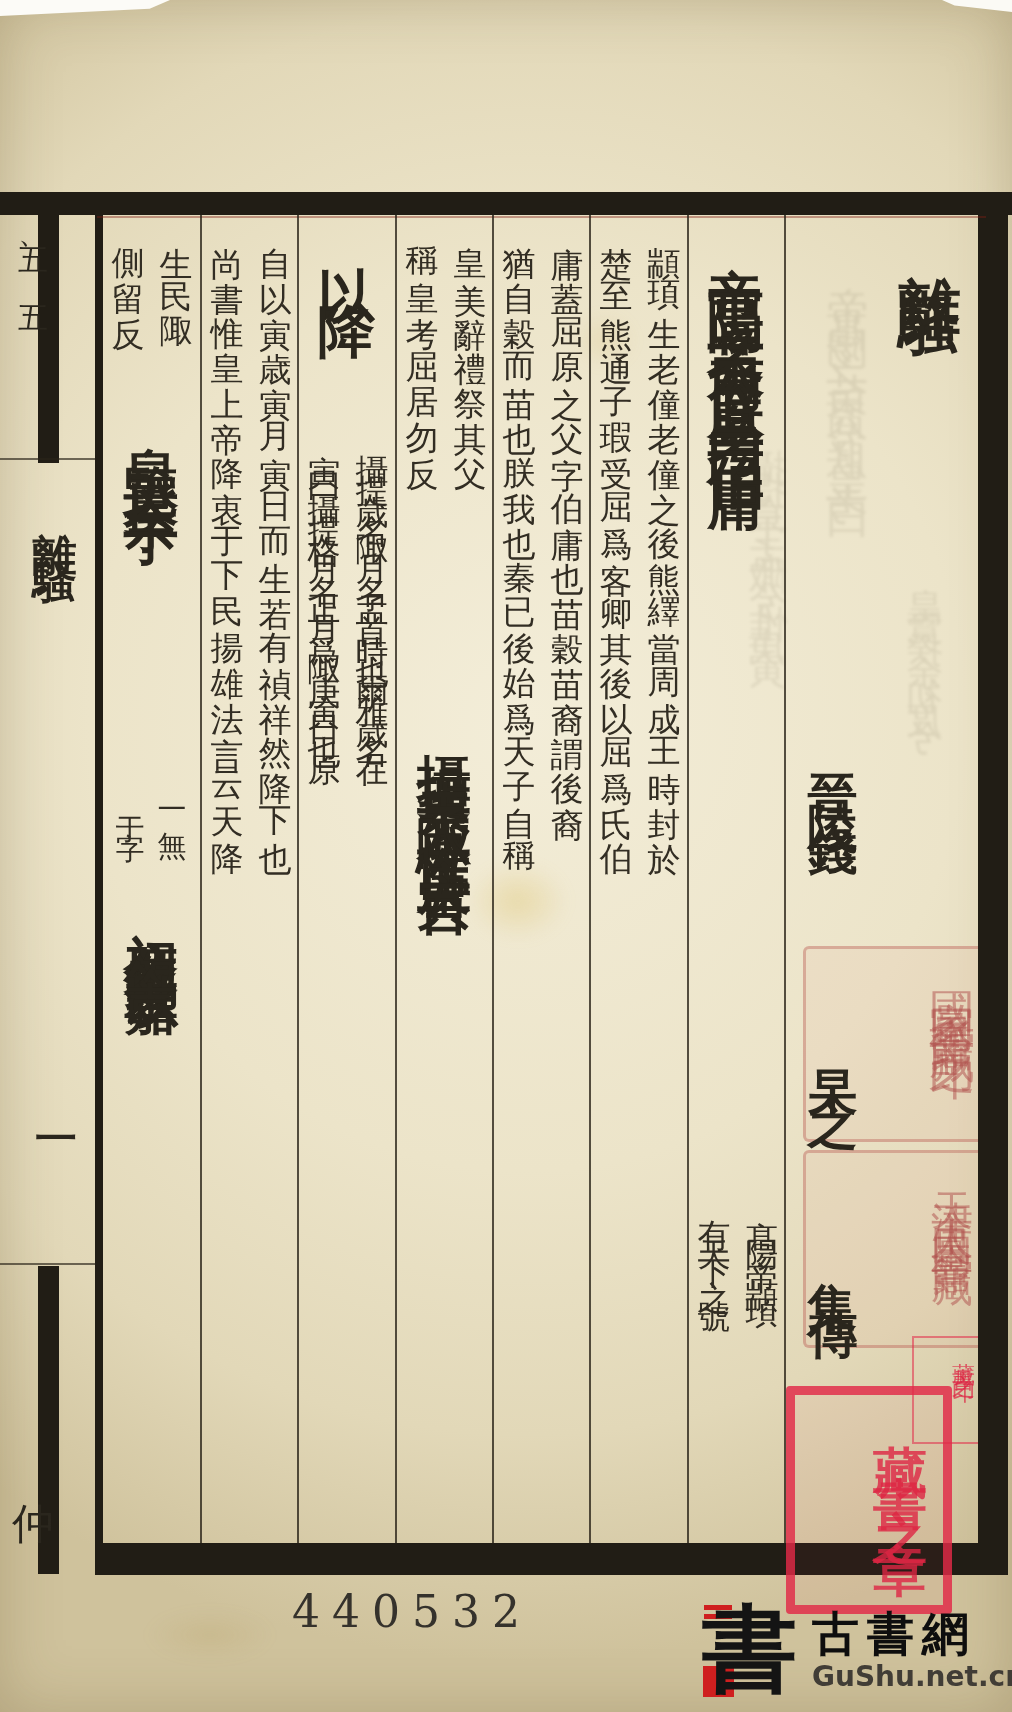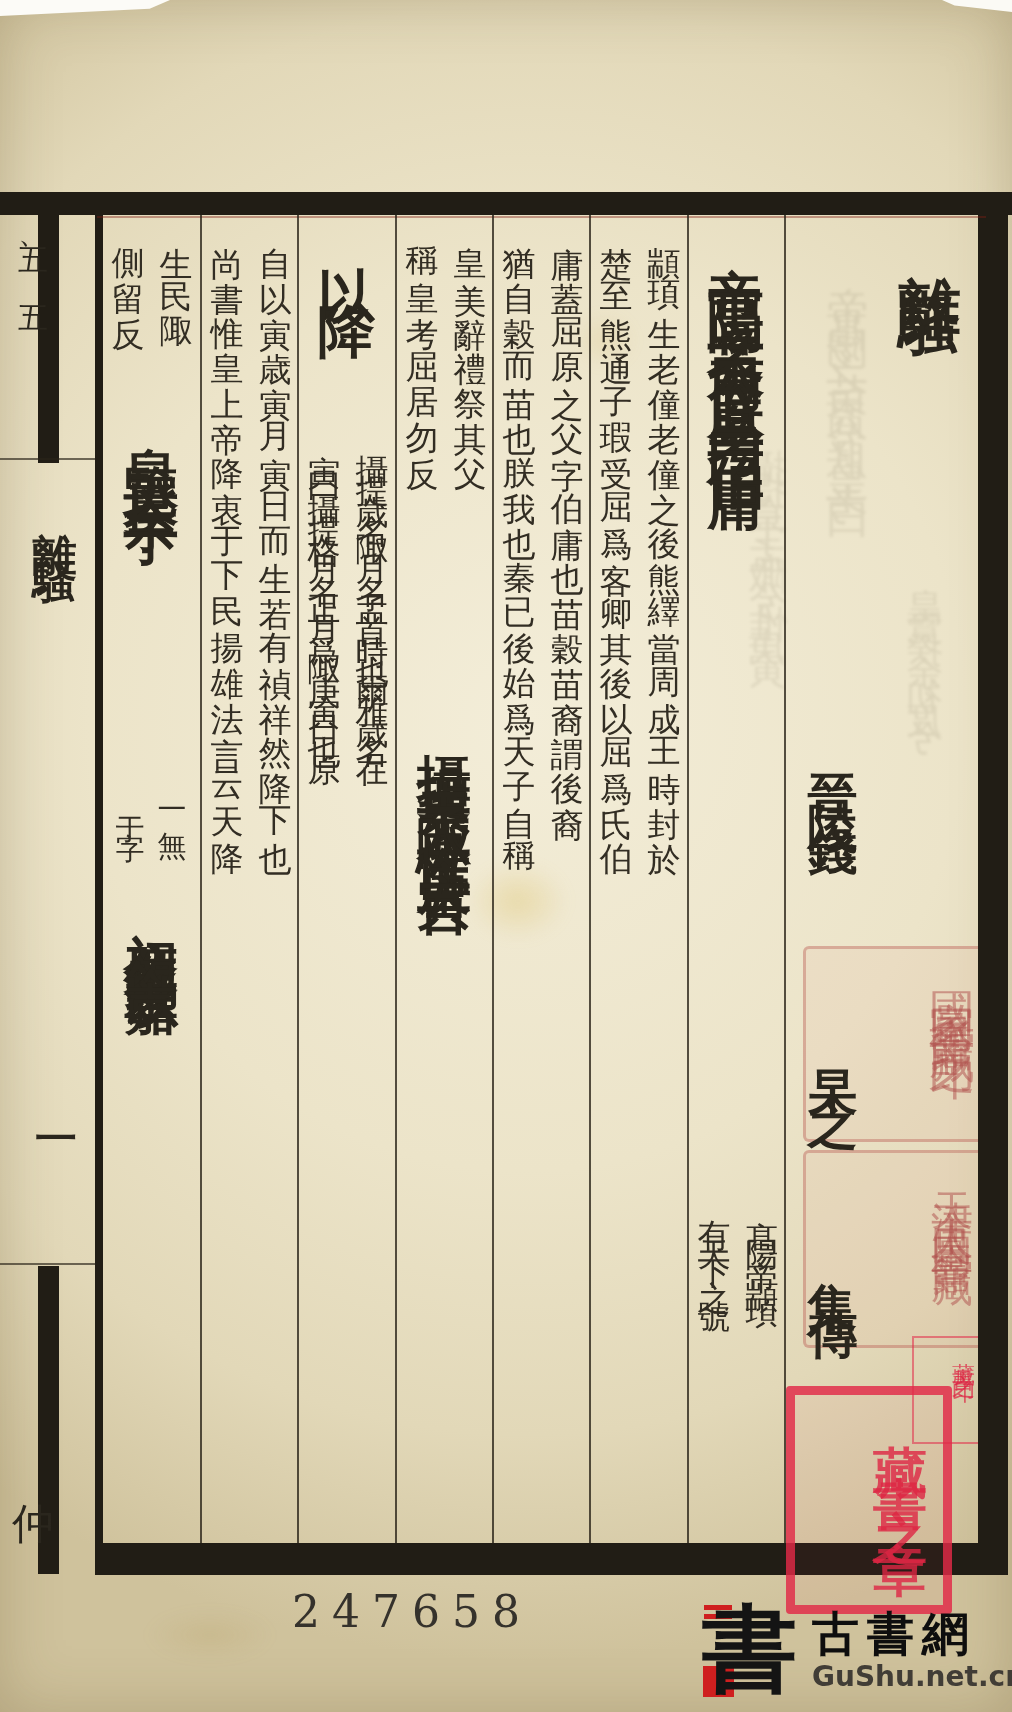--- a/index.html
+++ b/index.html
@@ -187,21 +187,21 @@
       </div>
       <div class="v vmain t-c9a" style="top:189px;">皇覽揆余于</div>
       <div class="gloss" style="top:579px;">
         <div class="v sub">一無</div>
         <div class="v sub">于字</div>
       </div>
       <div class="v vmain t-c9b" style="top:674px;">初度兮肇錫余以嘉</div>
     </div>
   </div>
 
-  <div class="abs stamp">247658</div>
+  <div class="abs stamp">440532</div>
 
   <div class="abs watermark">
     <div class="wm-logo">
       <span class="wm-redbars"></span>
       <span class="wm-redbox"></span>
       <span class="wm-char">書</span>
     </div>
     <div class="wm-text">
       <span class="wm-name">古書網</span>
       <span class="wm-url">GuShu.net.cn</span>

